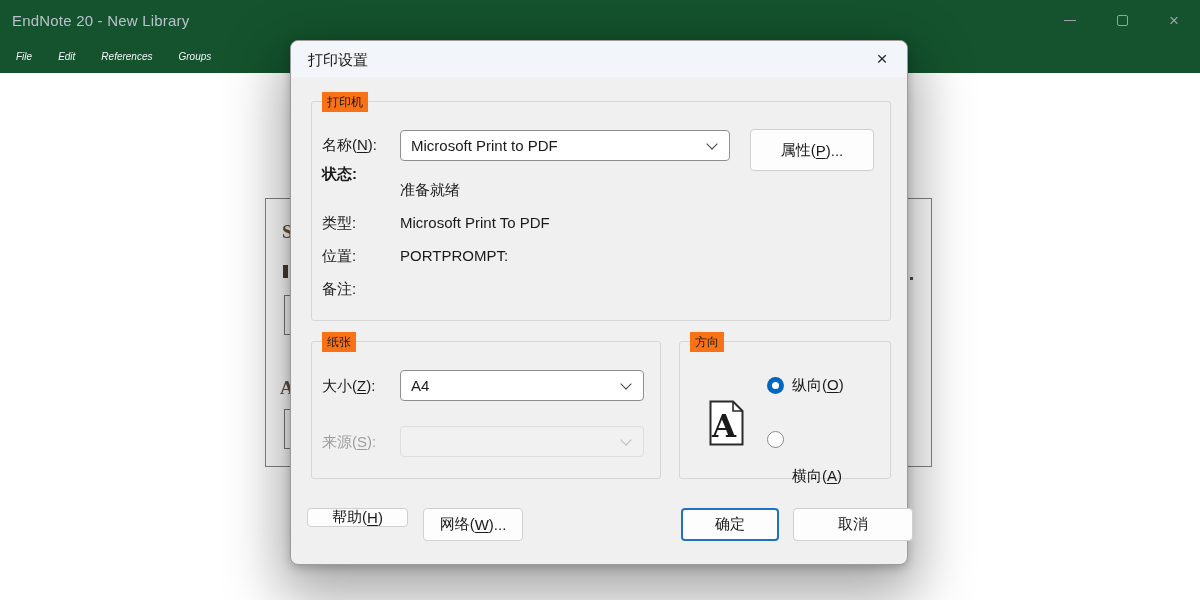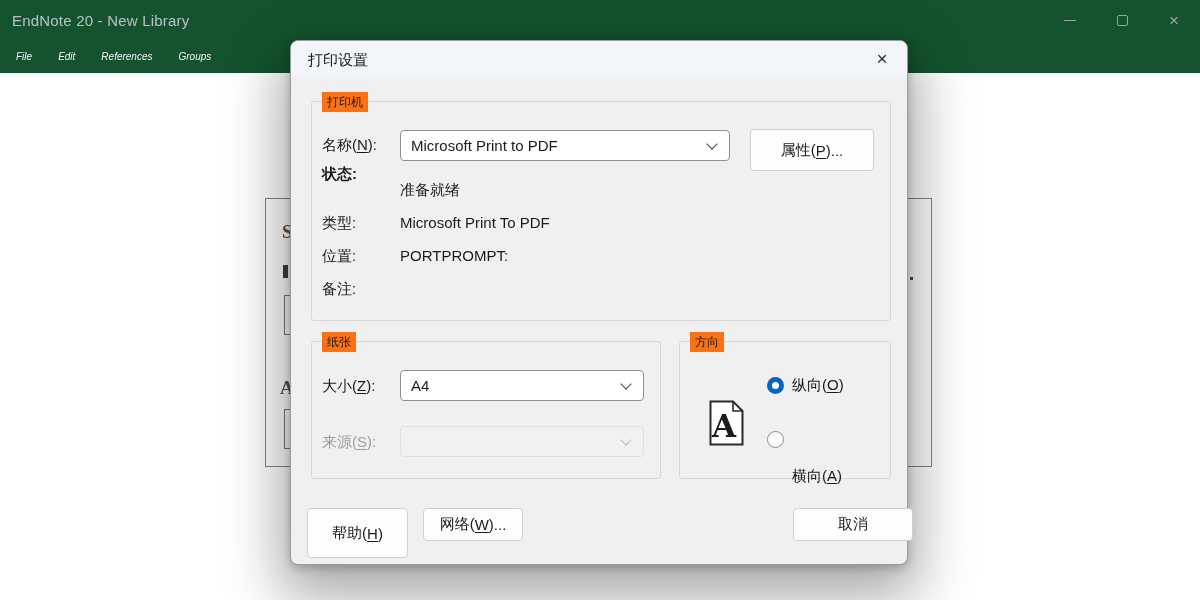--- a/index.html
+++ b/index.html
@@ -109,21 +109,21 @@
   .radio { position:absolute; width:17px; height:17px; border-radius:50%; }
   .radio.checked { background:#0067c0; }
   .radio.checked::after {
     content:""; position:absolute; left:5px; top:5px; width:7px; height:7px;
     border-radius:50%; background:#ffffff;
   }
   .radio.unchecked { background:#fdfdfd; border:1.5px solid #8a8a8a; }
 
   .paper-icon { position:absolute; left:29px; top:58px; width:35px; height:46px; }
 
-  .btnrow-help    { left:16px;  top:467px; width:101px; height:50px; }
+  .btnrow-help    { left:16px;  top:467px; width:101px; height:19px; }
   .btnrow-network { left:132px; top:467px; width:100px; height:33px; }
   .btnrow-ok      { left:390px; top:467px; width:98px;  height:33px; }
   .btnrow-cancel  { left:502px; top:467px; width:120px;  height:33px; }
 </style>
 </head>
 <body>
 
 <div class="topbar">
   <div class="win-title">EndNote 20 - New Library</div>
   <div class="win-controls">
@@ -228,14 +228,15 @@
       <span class="mn">H</span>
       <span>)</span>
     </div>
 
   <div class="btn btnrow-network">
       <span>网络(</span>
       <span class="mn">W</span>
       <span>)...</span>
     </div>
 
+  <div class="btn btn-default btnrow-ok">确定</div>
   <div class="btn btnrow-cancel">取消</div>
 </div>
 
 </body></html>

